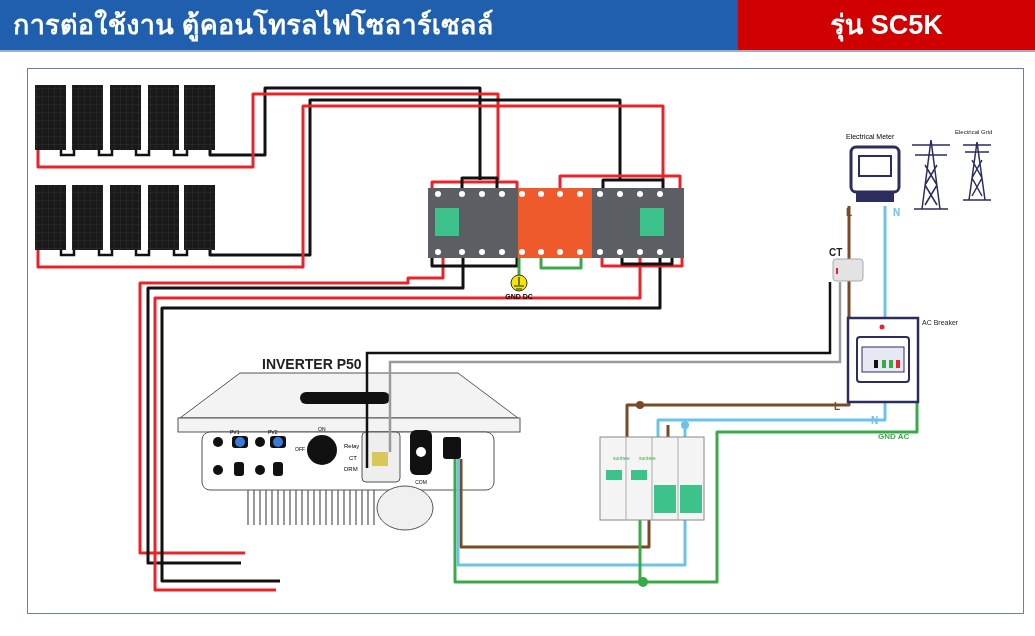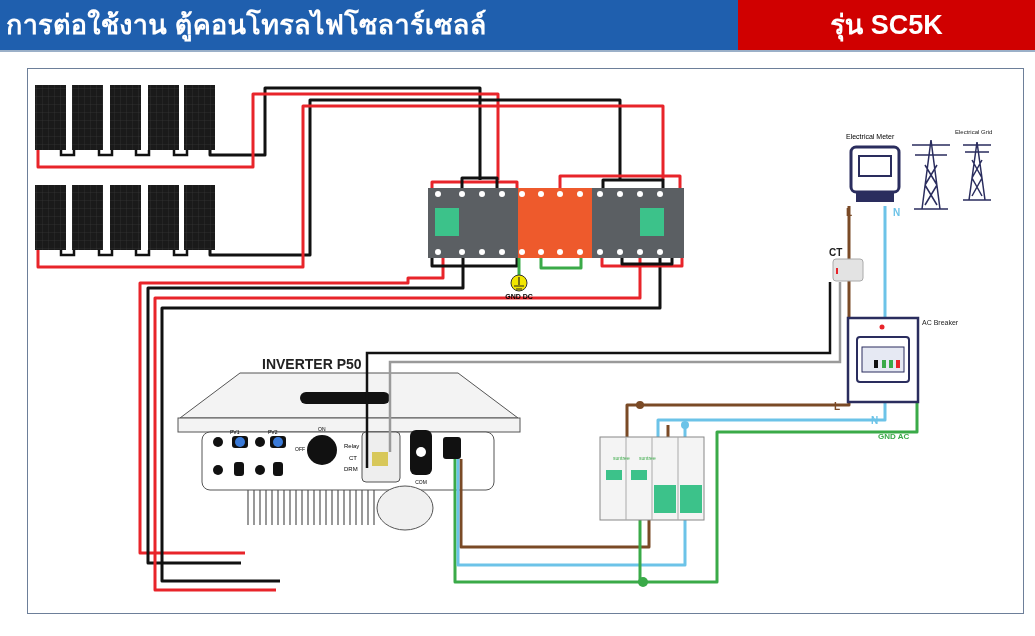--- a/index.html
+++ b/index.html
@@ -1,18 +1,18 @@
 <!DOCTYPE html>
 <html><head>
 <meta charset="utf-8">
 <style>
   html,body{margin:0;padding:0;background:#fff;}
   body{width:1035px;height:636px;position:relative;overflow:hidden;font-family:"Liberation Sans",sans-serif;}
   .header{position:absolute;left:0;top:0;width:1035px;height:50px;border-bottom:2px solid #9bb0c8;}
-  .hdr-left{position:absolute;left:0;top:0;width:738px;height:50px;background:#1f5fae;color:#fff;font-size:27px;font-weight:bold;line-height:50px;padding-left:6px;box-sizing:border-box;letter-spacing:0.3px;}
+  .hdr-left{position:absolute;left:0;top:0;width:738px;height:50px;background:#1f5fae;color:#fff;font-size:27px;font-weight:bold;line-height:50px;padding-left:13px;box-sizing:border-box;letter-spacing:0.3px;}
   .hdr-right{position:absolute;left:738px;top:0;width:297px;height:50px;background:#d00000;color:#fff;font-size:27px;font-weight:bold;line-height:50px;text-align:center;}
   .frame{position:absolute;left:27px;top:68px;width:997px;height:546px;border:1.5px solid #6d7f99;box-sizing:border-box;}
   svg{position:absolute;left:0;top:0;}
   .lbl{font-family:"Liberation Sans",sans-serif;}
 </style>
 </head>
 <body>
 
 <div class="header">
   <div class="hdr-left">การต่อใช้งาน  ตู้คอนโทรลไฟโซลาร์เซลล์</div>

